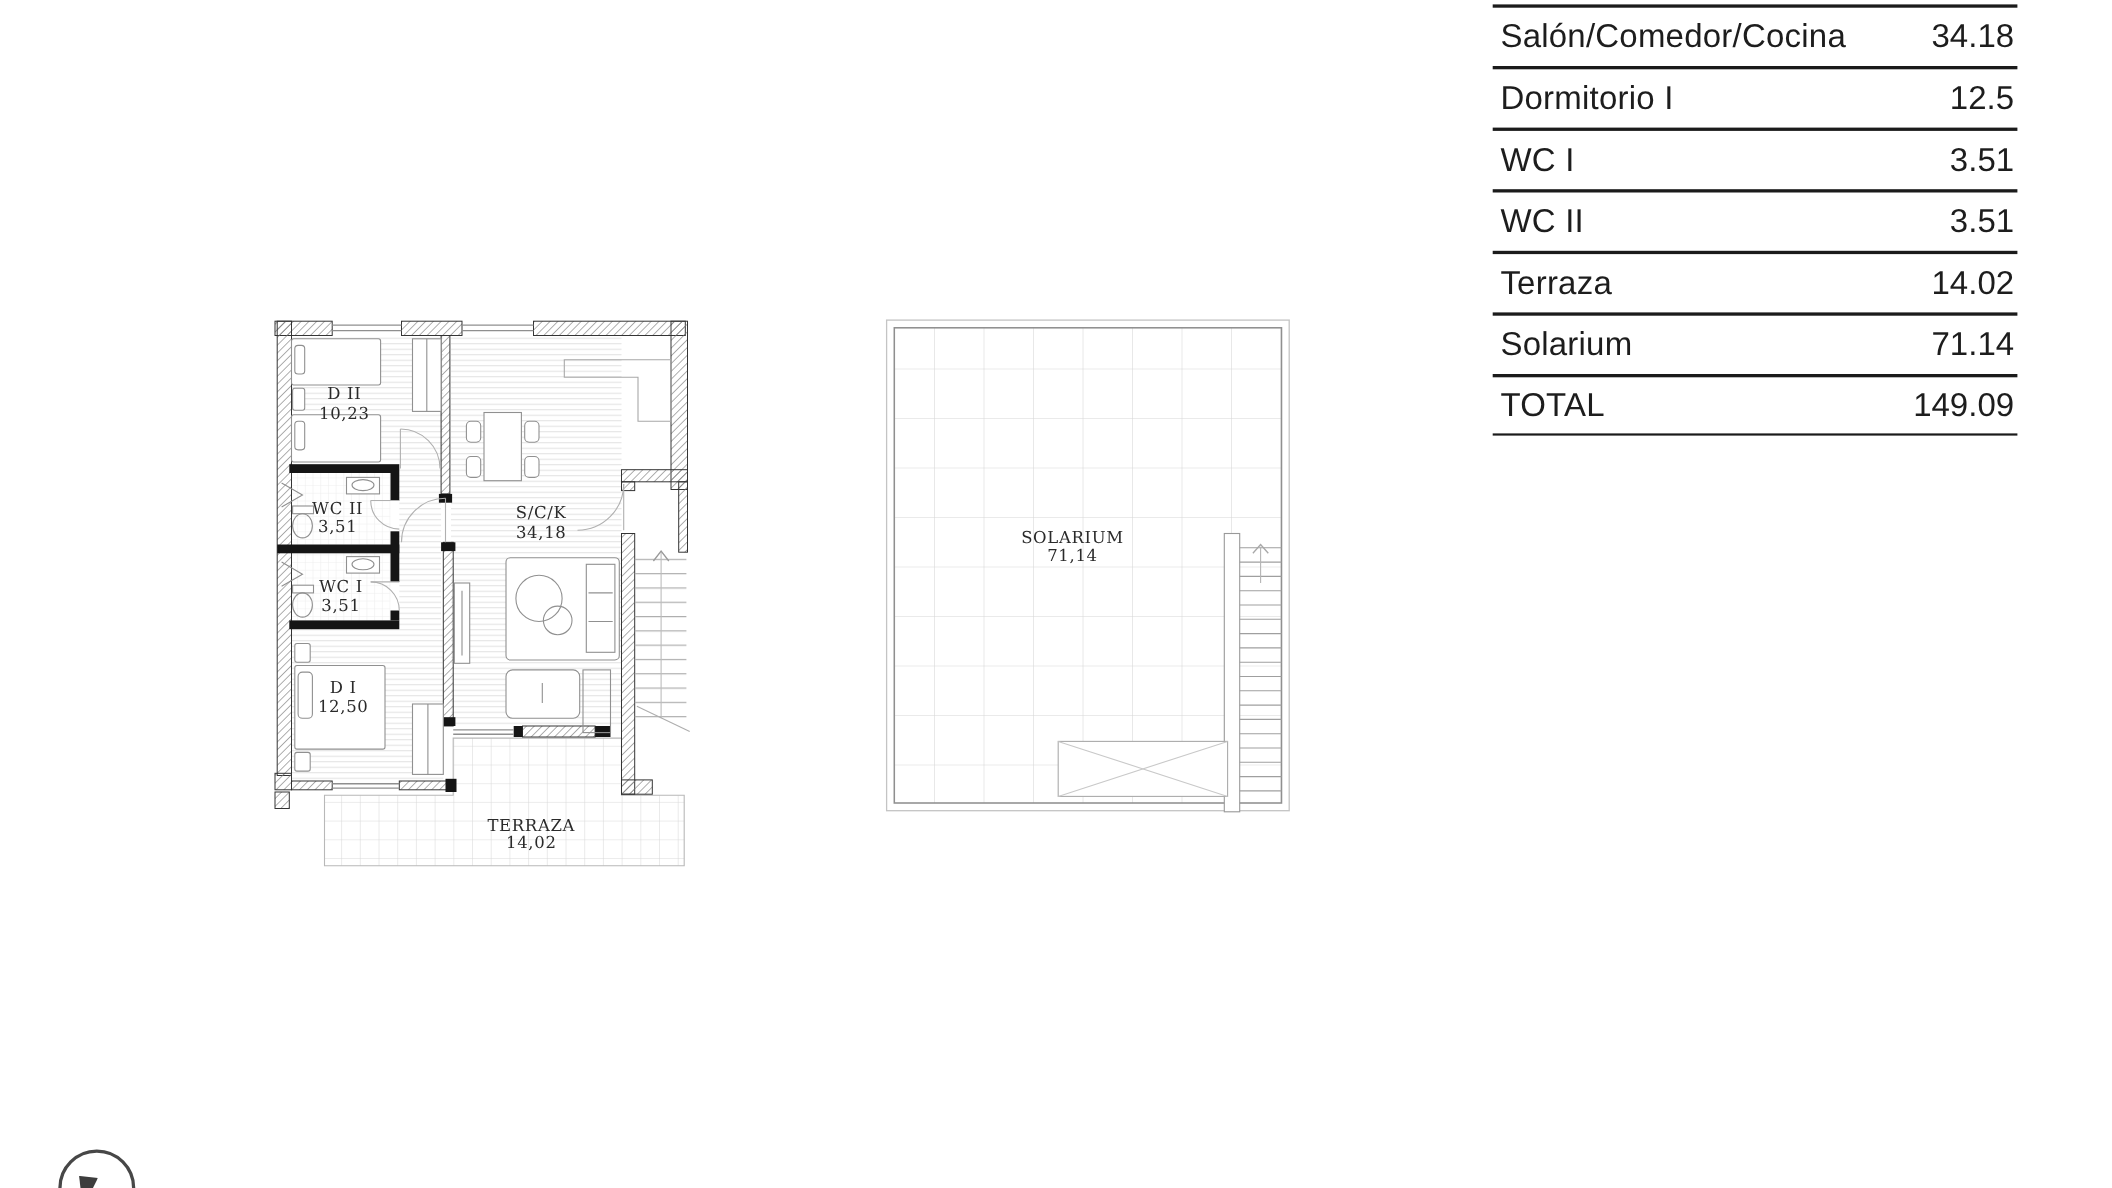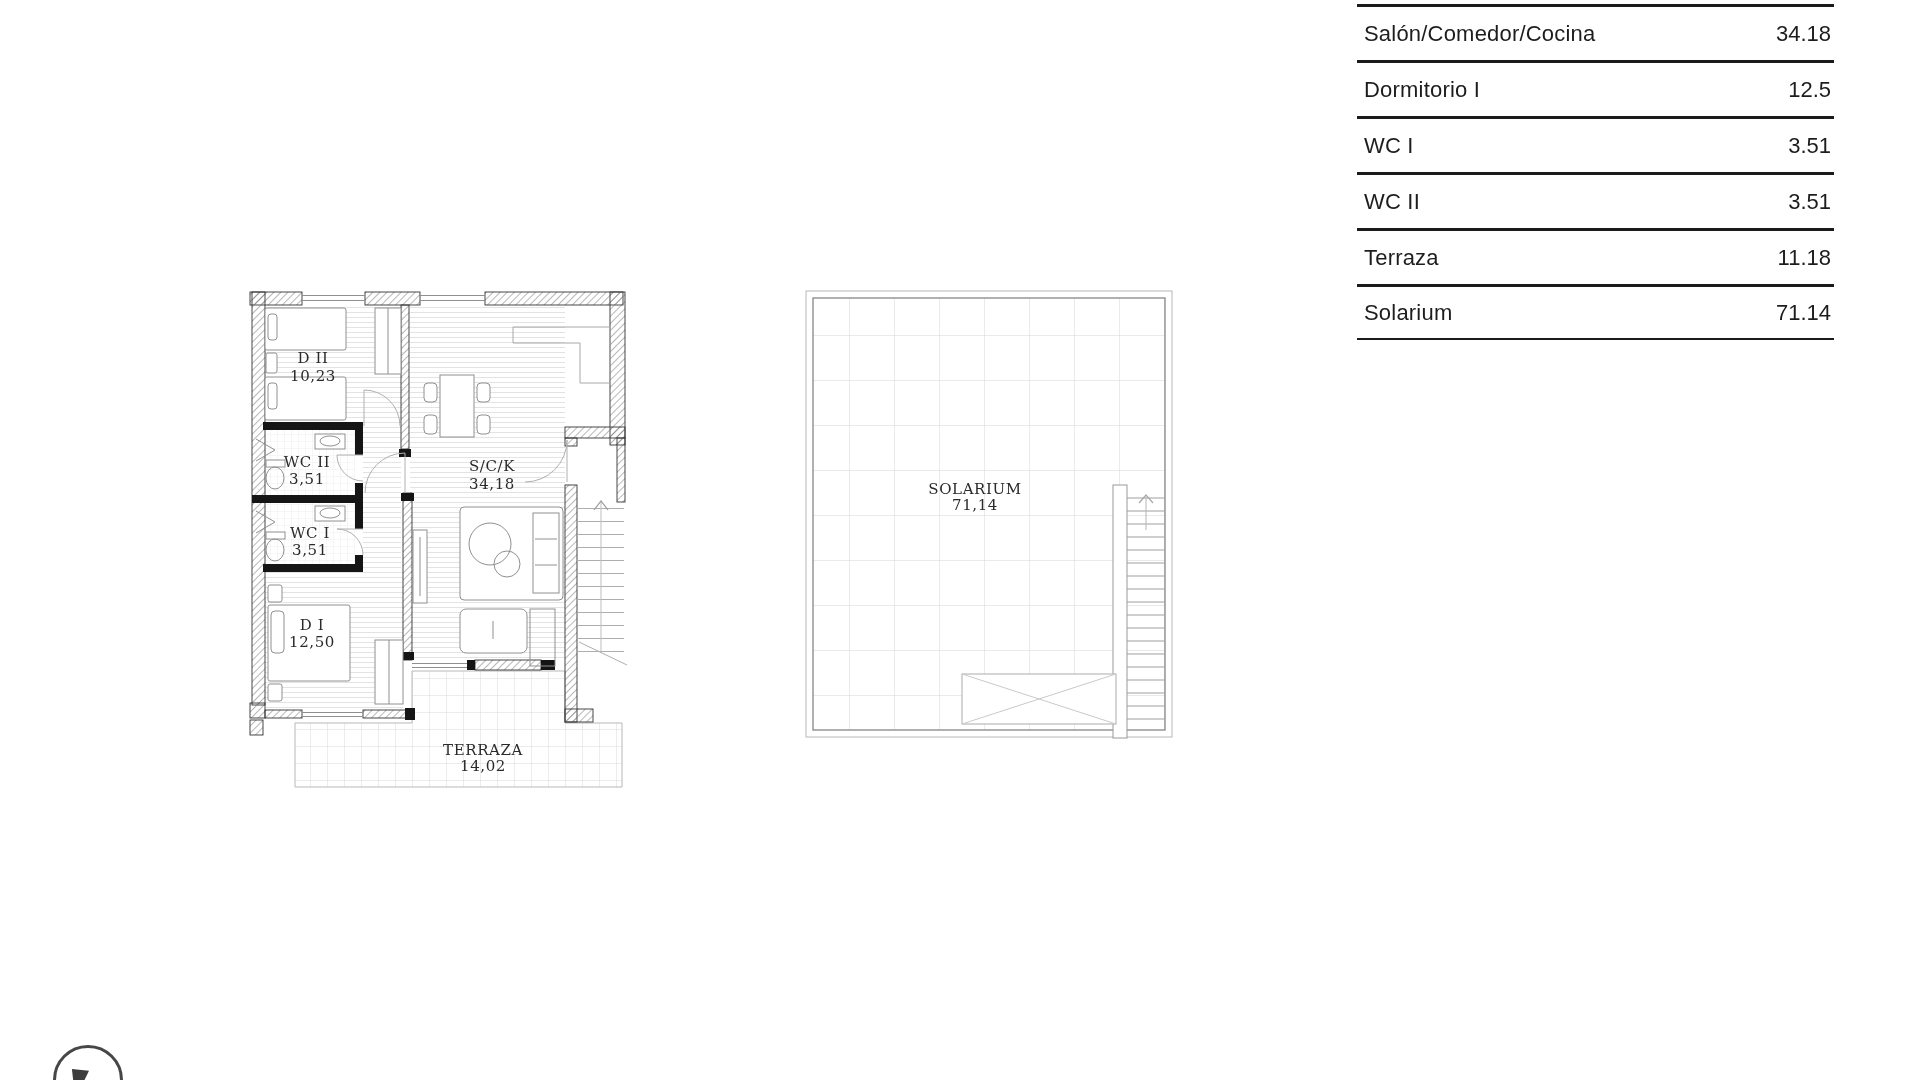--- a/index.html
+++ b/index.html
@@ -3,21 +3,21 @@
 <meta charset="utf-8">
 <style>
   html,body{margin:0;padding:0;background:#ffffff;}
   .stage{position:relative;width:1920px;height:1080px;background:#ffffff;overflow:hidden;
          font-family:"Liberation Sans",sans-serif;}
 
   
   .area-table{position:absolute;left:1357px;top:4px;width:477px;}
   .area-row{box-sizing:border-box;height:56px;border-top:3px solid #1b1b1b;
             display:flex;justify-content:space-between;align-items:center;
-            font-size:22px;color:#1d1d1d;}
+            font-size:30px;color:#1d1d1d;}
   .area-row:last-child{border-bottom:2px solid #1b1b1b;}
   .area-row .lbl{padding-left:7px;letter-spacing:0.2px;}
   .area-row .val{padding-right:3px;text-align:center;}
 
   
   .plan-label{font-family:"DejaVu Serif",serif;font-size:15px;fill:#2a2a2a;
               letter-spacing:0.6px;}
   svg{position:absolute;}
 
   
@@ -254,25 +254,29 @@
     <div class="area-row">
       <span class="lbl">WC I</span>
       <span class="val">3.51</span>
     </div>
     <div class="area-row">
       <span class="lbl">WC II</span>
       <span class="val">3.51</span>
     </div>
     <div class="area-row">
       <span class="lbl">Terraza</span>
-      <span class="val">11.18</span>
+      <span class="val">14.02</span>
     </div>
     <div class="area-row">
       <span class="lbl">Solarium</span>
       <span class="val">71.14</span>
+    </div>
+    <div class="area-row">
+      <span class="lbl">TOTAL</span>
+      <span class="val">149.09</span>
     </div>
   </div>
 
   <div class="north">
     <div class="north-wedge"></div>
   </div>
 
 </div>
 
 </body></html>

